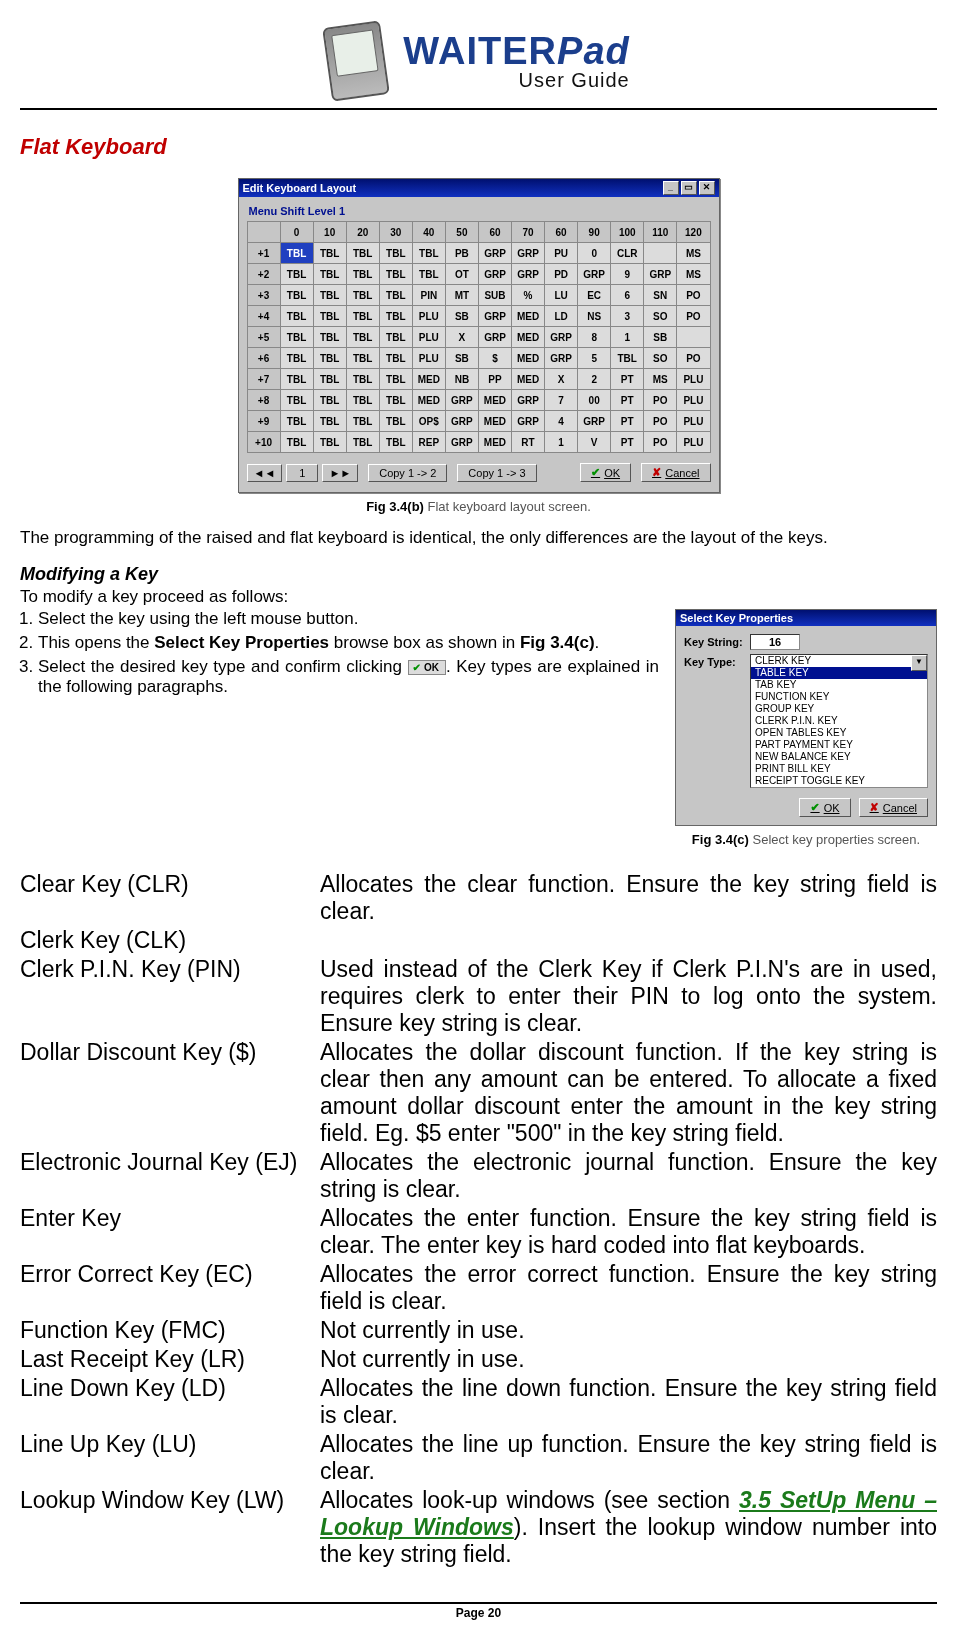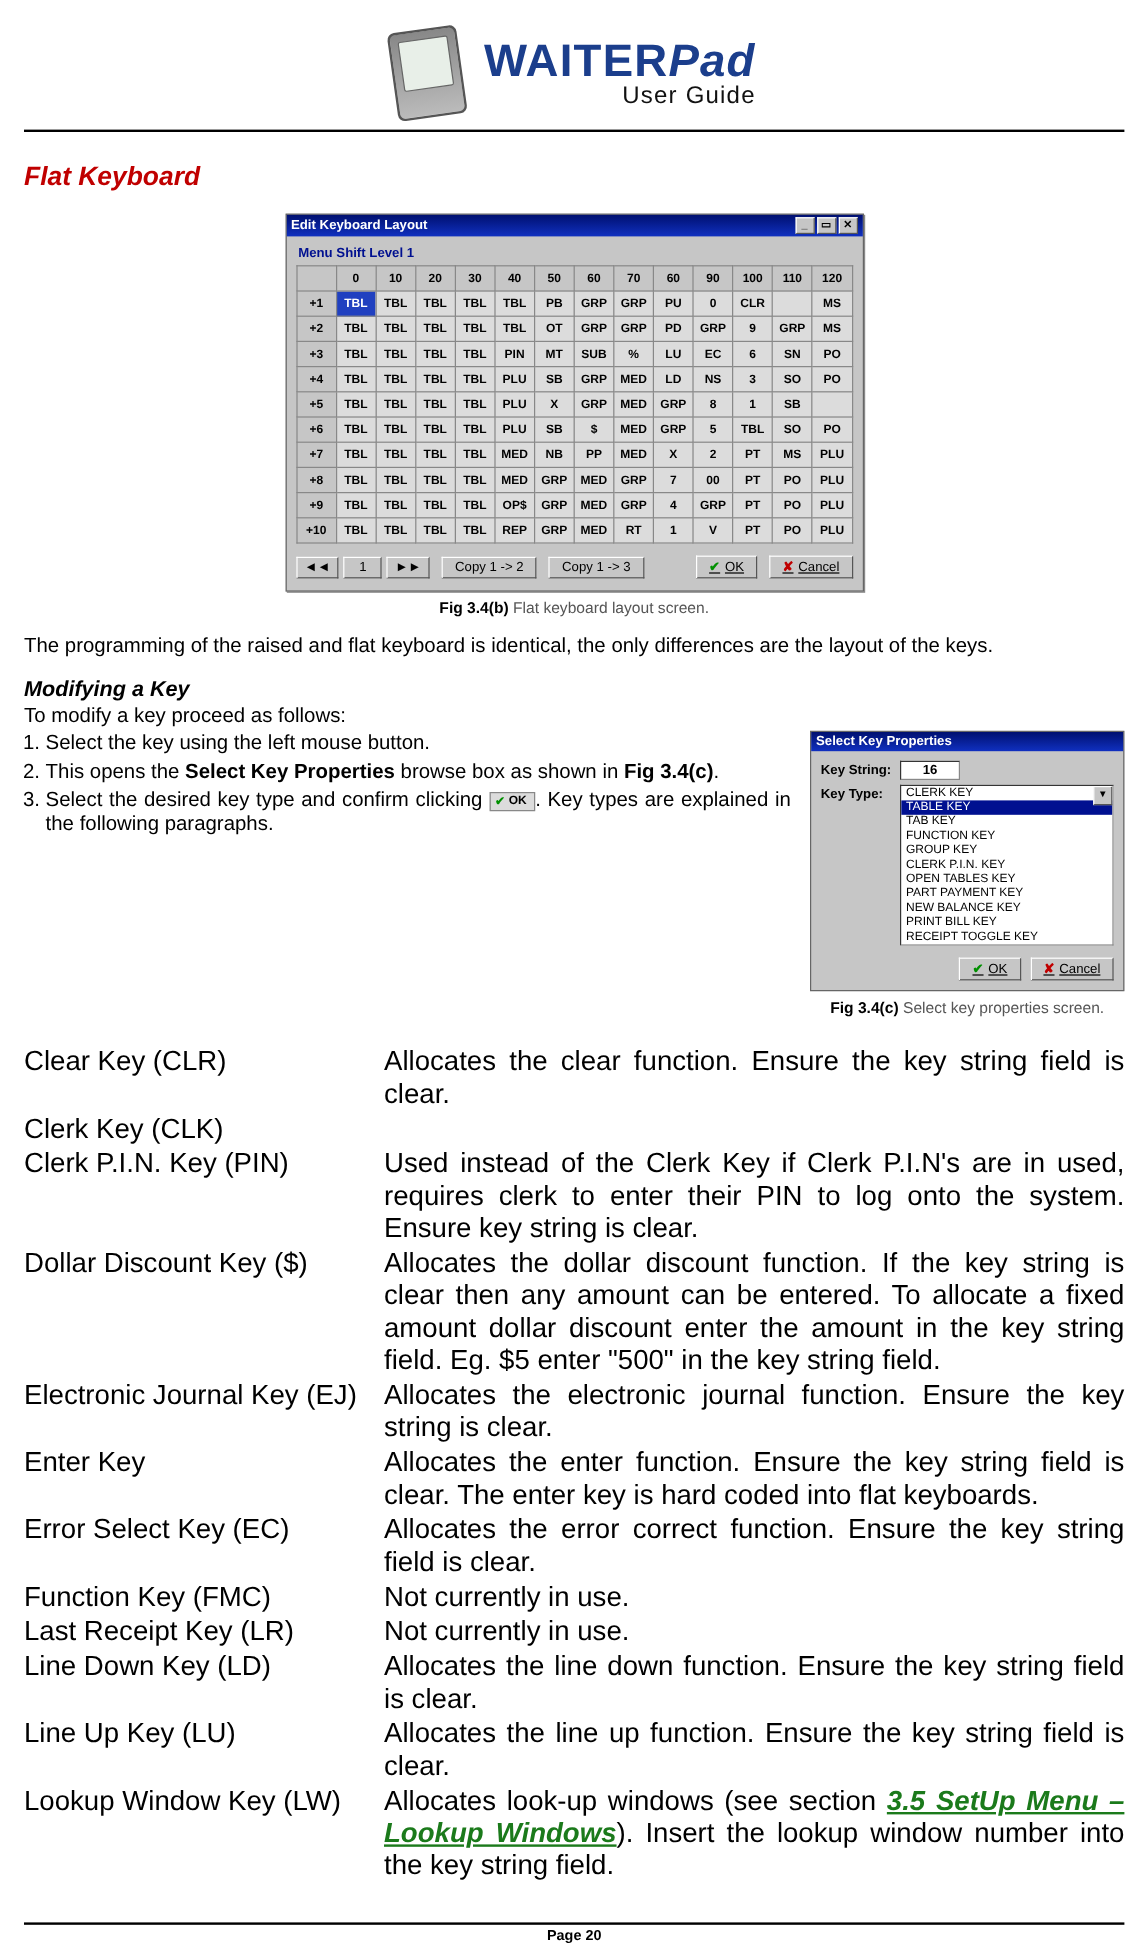--- a/index.html
+++ b/index.html
@@ -522,21 +522,21 @@
       </div>
       <div class="def-row">
         <div class="def-term">Electronic Journal Key (EJ)</div>
         <div class="def-desc">Allocates the electronic journal function. Ensure the key string is clear.</div>
       </div>
       <div class="def-row">
         <div class="def-term">Enter Key</div>
         <div class="def-desc">Allocates the enter function. Ensure the key string field is clear. The enter key is hard coded into flat keyboards.</div>
       </div>
       <div class="def-row">
-        <div class="def-term">Error Select Key (EC)</div>
+        <div class="def-term">Error Correct Key (EC)</div>
         <div class="def-desc">Allocates the error correct function. Ensure the key string field is clear.</div>
       </div>
       <div class="def-row">
         <div class="def-term">Function Key (FMC)</div>
         <div class="def-desc">Not currently in use.</div>
       </div>
       <div class="def-row">
         <div class="def-term">Last Receipt Key (LR)</div>
         <div class="def-desc">Not currently in use.</div>
       </div>

